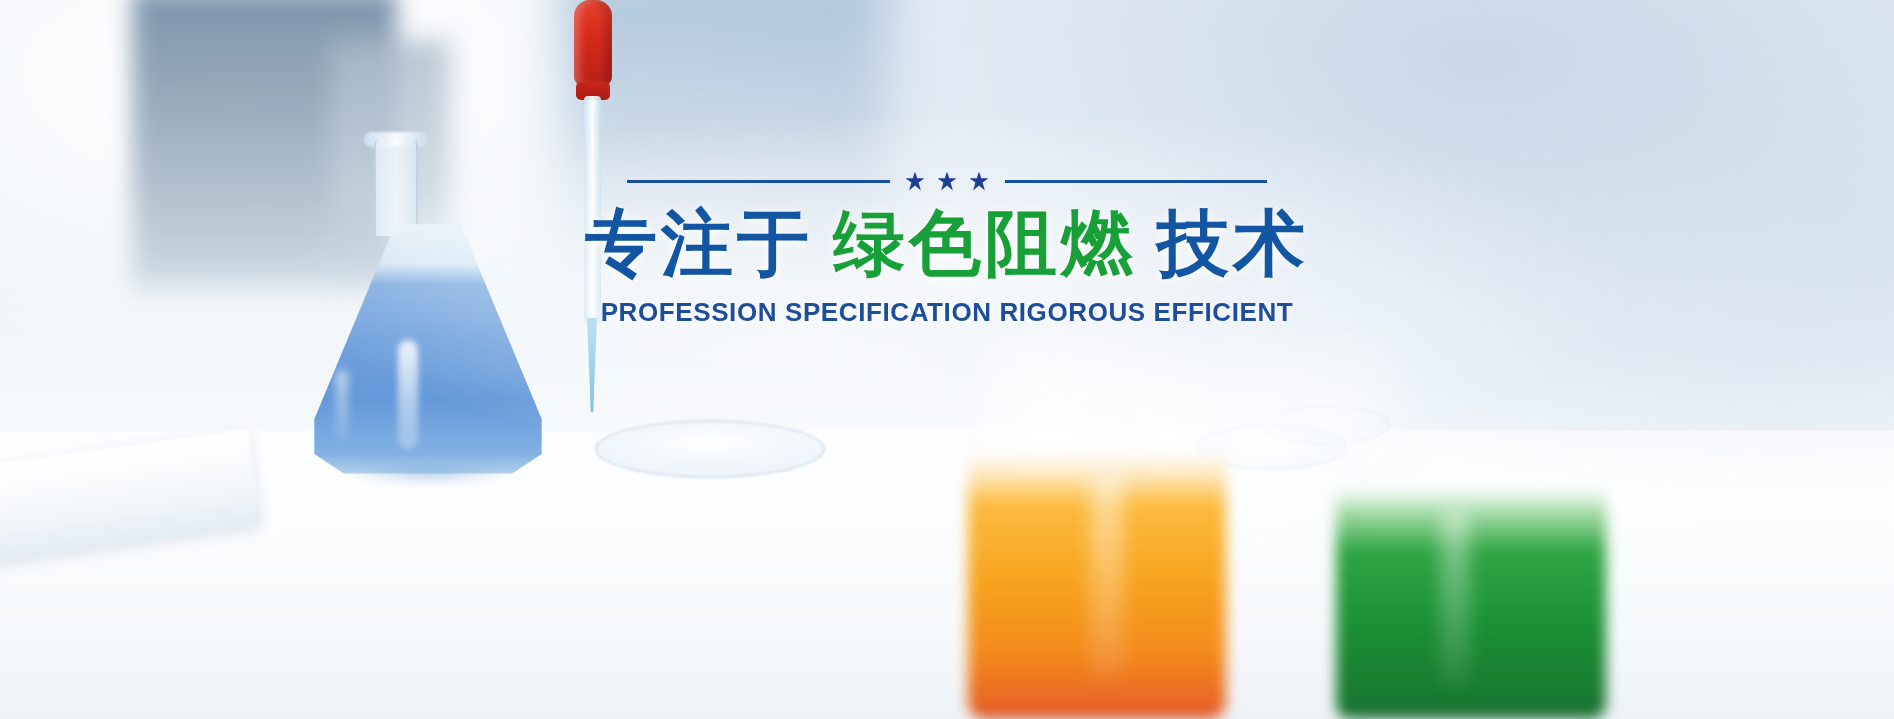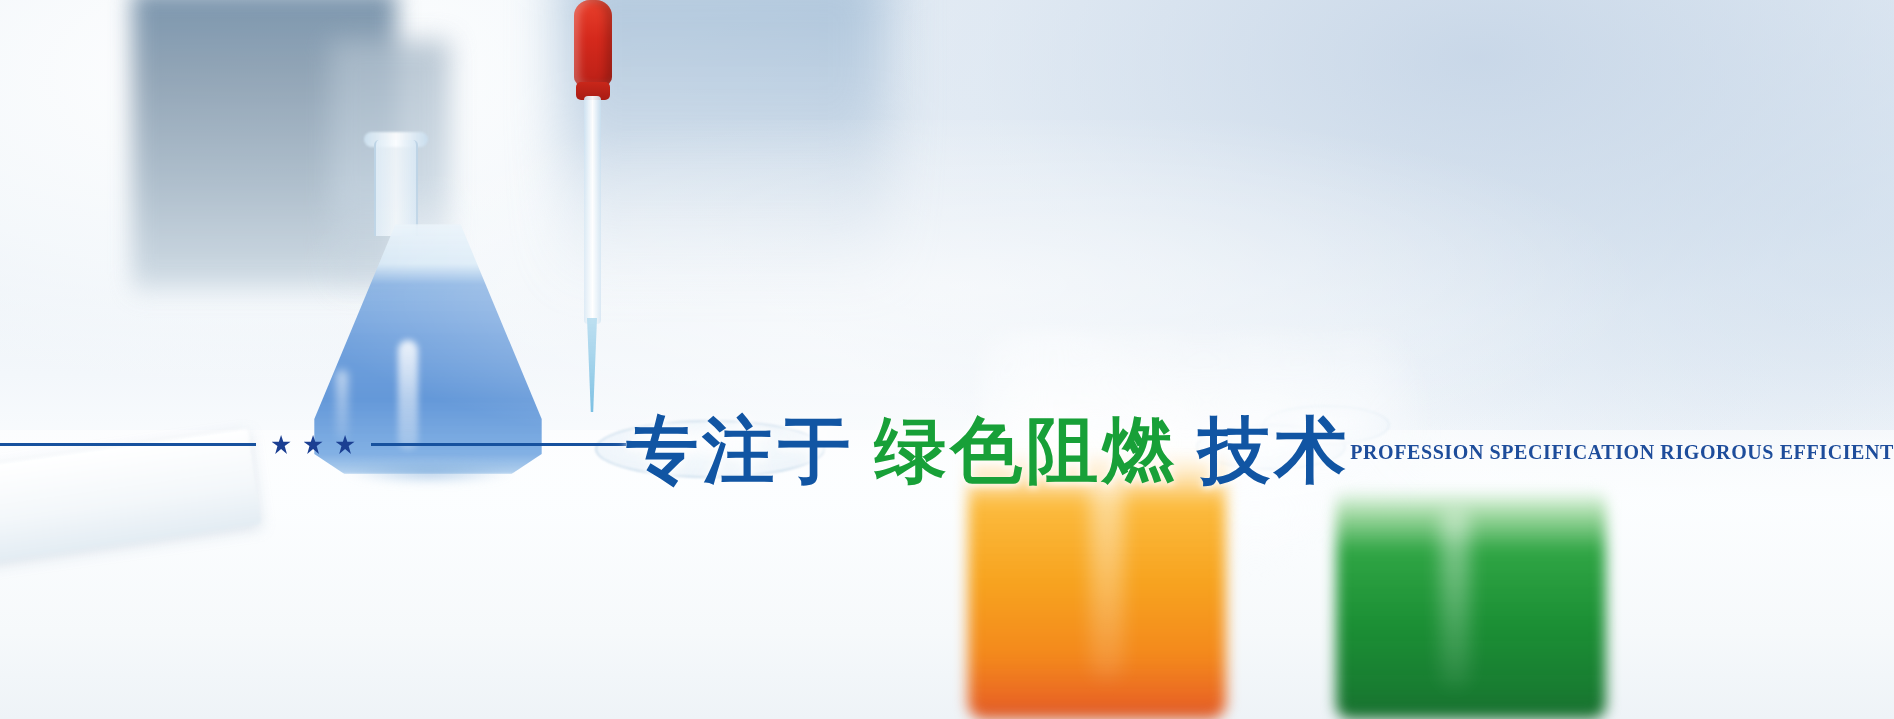--- a/index.html
+++ b/index.html
@@ -207,23 +207,22 @@
   
   .bg-text-wash{
     position:absolute; left:250px; top:120px; width:1430px; height:360px;
     background:radial-gradient(58% 62% at 50% 46%, rgba(255,255,255,.58) 0%, rgba(255,255,255,.22) 55%, rgba(255,255,255,0) 82%);
     pointer-events:none;
   }
 
   
   .content{
     position:absolute; inset:0;
-    display:flex; align-items:center;
+    display:flex; flex-direction:column; align-items:center;
     padding-top:170px;
-    font-family:Liberation Serif, serif;
   }
 
   
   .rule-row{
     display:flex; align-items:center; justify-content:center;
     gap:16px; width:640px; height:22px;
   }
   .rule{ height:3px; background:#17519e; flex:1 1 auto; }
   .stars{ display:flex; gap:13px; align-items:center; }
   .star{
@@ -241,21 +240,21 @@
     white-space:nowrap;
     text-shadow:0 2px 7px rgba(255,255,255,.85), 0 0 16px rgba(255,255,255,.7);
   }
   .hl-blue{ color:#1155a3; }
   .hl-green{ color:#18a038; }
   .hl-gap{ display:inline-block; width:20px; }
 
   
   .subtitle-en{
     margin-top:16px;
-    font-size:20px;
+    font-size:26px;
     font-weight:bold;
     color:#1e4d9b;
     letter-spacing:.6px;
     white-space:nowrap;
     text-shadow:0 1px 6px rgba(255,255,255,.9);
   }
 
   
   .subtitle-cn{
     margin-top:42px;

